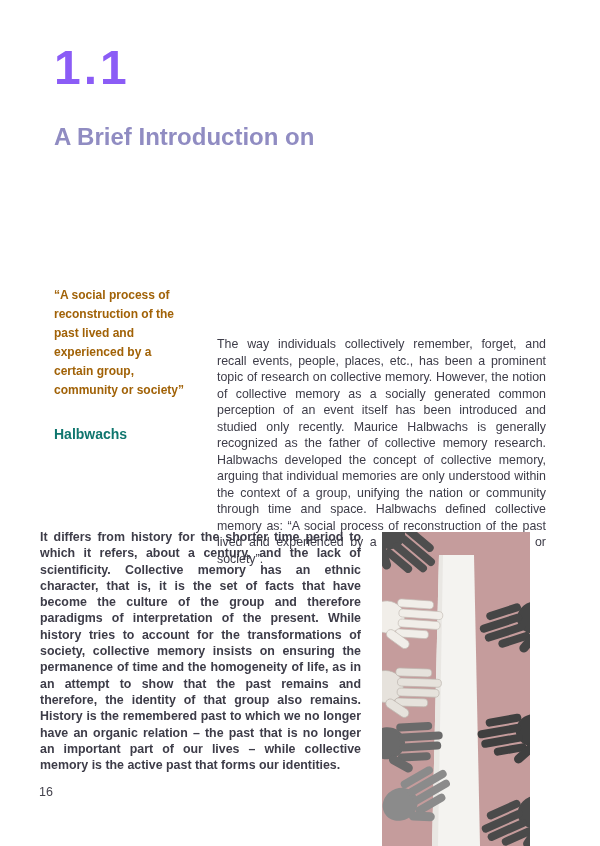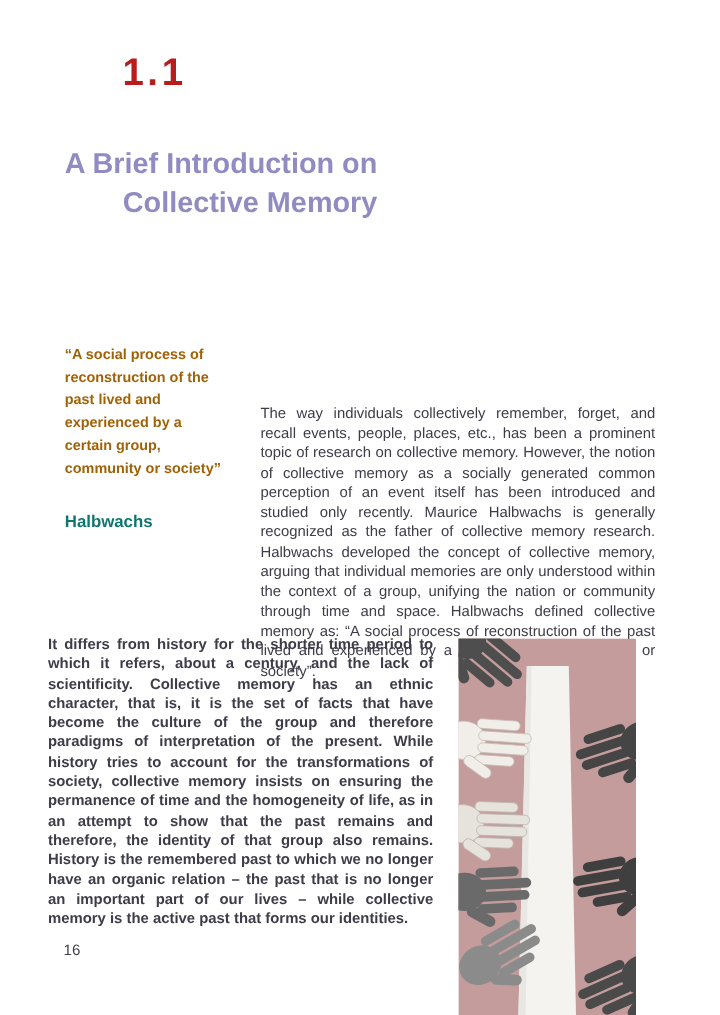--- a/index.html
+++ b/index.html
@@ -12,26 +12,25 @@
     position: relative;
     width: 600px;
     height: 846px;
     background: #ffffff;
     overflow: hidden;
   }
   .section-number {
     position: absolute;
     left: 54px;
     top: 44px;
-    font-size: 32px;
+    font-size: 48px;
     font-weight: 800;
     letter-spacing: 3px;
-    color: #b91c1c;
+    color: #8b5cf6;
     line-height: 1;
-    margin-left: 48px;
   }
   .page-title {
     position: absolute;
     left: 54px;
     top: 120px;
     font-size: 24px;
     font-weight: 700;
     color: #908cc2;
     line-height: 33px;
     text-align: right;
@@ -82,36 +81,35 @@
     width: 148px;
     height: 314px;
   }
   .hands-figure svg {
     display: block;
     width: 148px;
     height: 314px;
   }
   .page-number {
     position: absolute;
-    left: 53px;
+    left: 39px;
     top: 785px;
     font-size: 12.5px;
     color: #44434d;
   }
 </style>
 </head>
 <body>
 
 <div class="page">
 
   <div class="section-number">1.1</div>
 
   <div class="page-title">
     <div>A Brief Introduction on</div>
-    <div>Collective Memory</div>
   </div>
 
   <div class="pull-quote">“A social process of reconstruction of the past lived and experienced by a certain group, community or society”</div>
 
   <div class="quote-author">Halbwachs</div>
 
   <div class="para para-1">The way individuals collectively remember, forget, and recall events, people, places, etc., has been a prominent topic of research on collective memory. However, the notion of collective memory as a socially generated common perception of an event itself has been introduced and studied only recently. Maurice Halbwachs is generally recognized as the father of collective memory research. Halbwachs developed the concept of collective memory, arguing that individual memories are only understood within the context of a group, unifying the nation or community through time and space. Halbwachs defined collective memory as: “A social process of reconstruction of the past lived and experienced by a certain group, community or society”.</div>
 
   <div class="para para-2">It differs from history for the shorter time period to which it refers, about a century, and the lack of scientificity. Collective memory has an ethnic character, that is, it is the set of facts that have become the culture of the group and therefore paradigms of interpretation of the present. While history tries to account for the transformations of society, collective memory insists on ensuring the permanence of time and the homogeneity of life, as in an attempt to show that the past remains and therefore, the identity of that group also remains. History is the remembered past to which we no longer have an organic relation – the past that is no longer an important part of our lives – while collective memory is the active past that forms our identities.</div>
 

